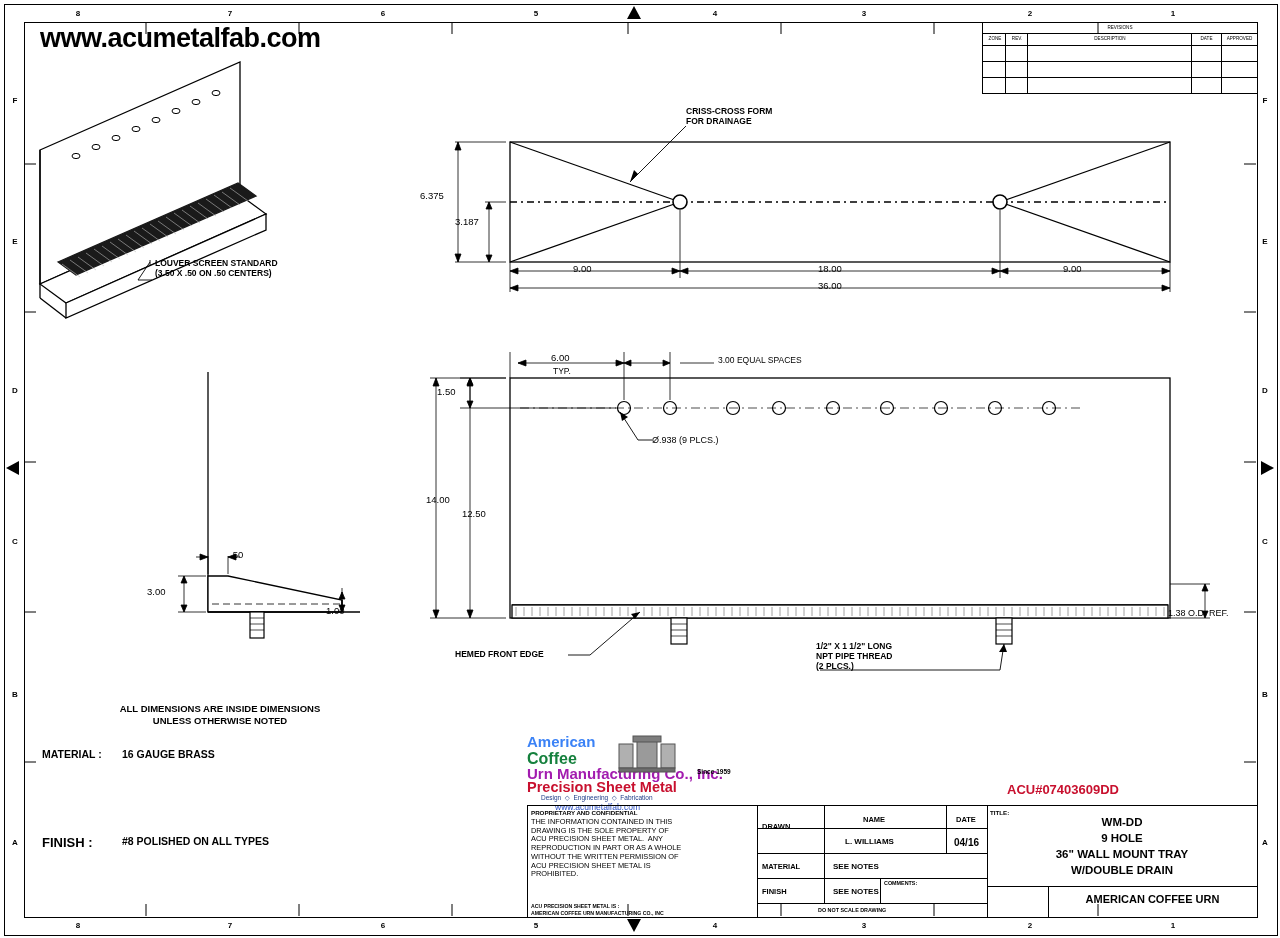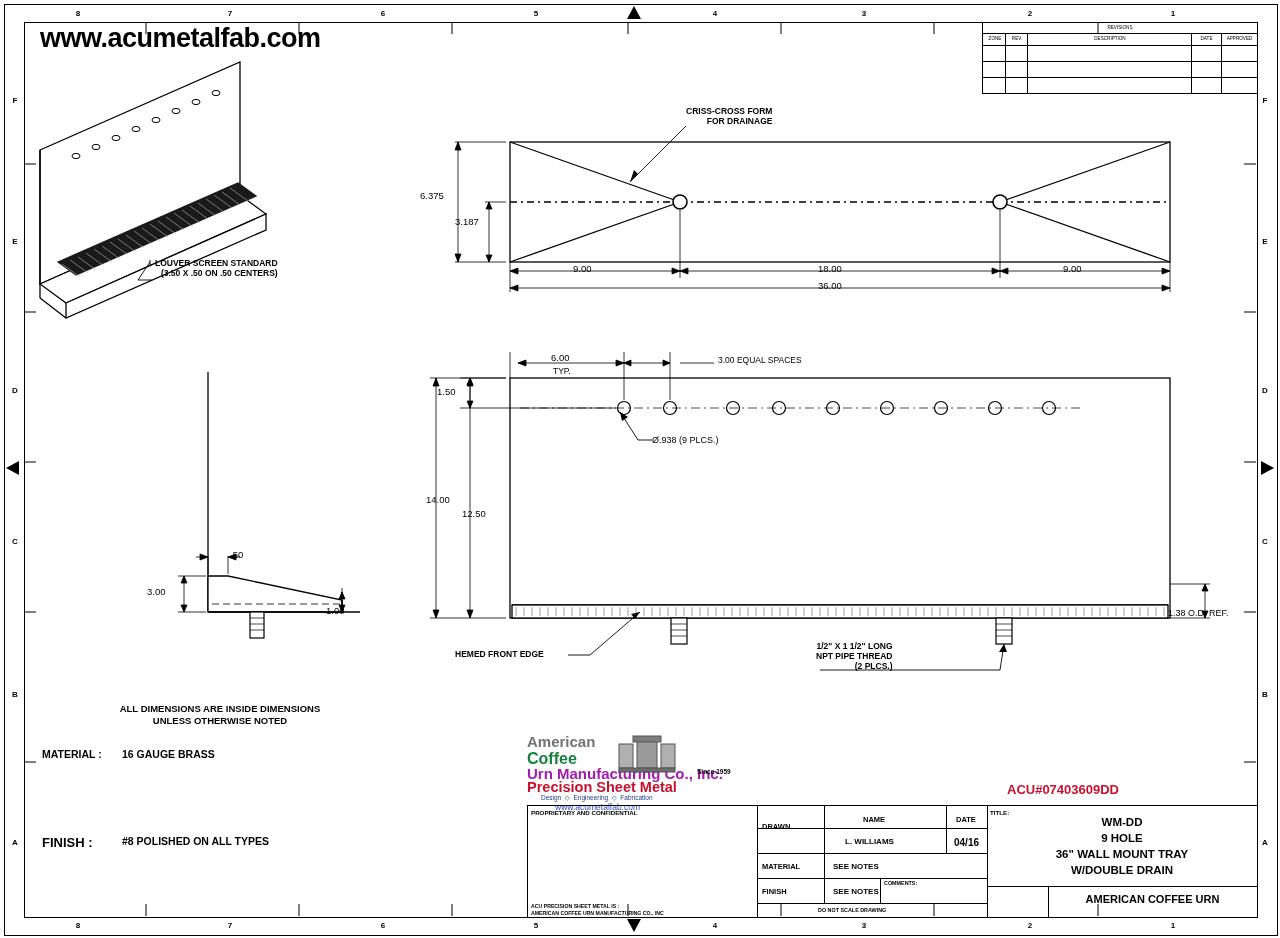--- a/index.html
+++ b/index.html
@@ -16,21 +16,21 @@
   .zoneLbl{position:absolute;font-size:8px;font-weight:bold;text-align:center;}
 
   
   .revBlock{position:absolute;border:1px solid #000;}
   .revBlock div{position:absolute;font-size:4.6px;}
   .cellLine{position:absolute;background:#000;}
   .tbt{position:absolute;white-space:pre;}
 
   svg{position:absolute;left:0;top:0;overflow:visible;}
   .dimtxt{position:absolute;font-size:9.5px;white-space:pre;}
-  .note{position:absolute;font-size:8.5px;white-space:pre;line-height:1.18;text-align:right;}
+  .note{position:absolute;font-size:8.5px;white-space:pre;line-height:1.18;}
 </style>
 </head>
 <body>
 
 <div id="sheet">
 
   <div class="frameOuter"></div>
   <div class="frameInner"></div>
 
   <div class="zoneLbl" style="left:70px;top:9px;width:16px;">8</div>
@@ -480,21 +480,21 @@
   <div class="dimtxt" style="left:326px;top:605px;">1.00</div>
 
   <div class="txt bold ctr" style="left:90px;top:703px;width:260px;font-size:9.5px;line-height:1.25;">ALL DIMENSIONS ARE INSIDE DIMENSIONS
 UNLESS OTHERWISE NOTED</div>
   <div class="txt bold" style="left:42px;top:749px;font-size:10.5px;">MATERIAL :</div>
   <div class="txt bold" style="left:122px;top:749px;font-size:10.5px;">16 GAUGE BRASS</div>
   <div class="txt bold" style="left:42px;top:836px;font-size:13px;">FINISH :</div>
   <div class="txt bold" style="left:122px;top:836px;font-size:10.5px;">#8 POLISHED ON ALL TYPES</div>
 
   <div class="abs" style="left:527px;top:734px;width:235px;height:72px;">
-    <div class="txt bold" style="left:0;top:0;font-size:15px;color:#737373;">American</div>
+    <div class="txt bold" style="left:0;top:0;font-size:15px;color:#3b82f6;">American</div>
     <div class="txt bold" style="left:0;top:16px;font-size:16px;color:#15803d;">Coffee</div>
     <div class="txt bold" style="left:0;top:32px;font-size:15px;color:#a21caf;">Urn Manufacturing Co., Inc.</div>
     <div class="txt bold" style="left:0;top:46px;font-size:14.5px;color:#c8102e;">Precision Sheet Metal</div>
     <div class="txt bold" style="left:170px;top:34px;font-size:6.5px;color:#000;">Since 1959</div>
     <div class="txt" style="left:14px;top:60px;font-size:6.5px;color:#1f3c88;">Design  ◇  Engineering  ◇  Fabrication</div>
     <div class="txt" style="left:28px;top:69px;font-size:8.5px;color:#2b4fc2;">www.acumetalfab.com</div>
 
     <svg width="60" height="42" style="left:92px;top:0;">
       <rect x="18" y="6" width="20" height="28" fill="#9a9a9a" stroke="#555"></rect>
       <rect x="14" y="2" width="28" height="6" fill="#7d7d7d" stroke="#555"></rect>
@@ -505,20 +505,27 @@
   </div>
 
   <div class="txt bold" style="left:1007px;top:783px;font-size:13px;color:#c8102e;">ACU#07403609DD</div>
 
   <div class="abs" style="left:527px;top:805px;width:729px;height:111px;border:1.5px solid #000;">
 
     <div class="cellLine" style="left:229px;top:0;width:1px;height:111px;"></div>
     <div class="cellLine" style="left:459px;top:0;width:1px;height:111px;"></div>
 
     <div class="tbt bold" style="left:3px;top:3px;font-size:6.2px;">PROPRIETARY AND CONFIDENTIAL</div>
+    <div class="tbt" style="left:3px;top:12px;font-size:7.4px;line-height:1.18;">THE INFORMATION CONTAINED IN THIS
+DRAWING IS THE SOLE PROPERTY OF
+ACU PRECISION SHEET METAL.  ANY
+REPRODUCTION IN PART OR AS A WHOLE
+WITHOUT THE WRITTEN PERMISSION OF
+ACU PRECISION SHEET METAL IS
+PROHIBITED.</div>
     <div class="tbt bold" style="left:3px;top:97px;font-size:5.2px;line-height:1.25;">ACU PRECISION SHEET METAL IS :
 AMERICAN COFFEE URN MANUFACTURING CO., INC</div>
 
     <div class="cellLine" style="left:229px;top:22px;width:230px;height:1px;"></div>
     <div class="cellLine" style="left:229px;top:47px;width:230px;height:1px;"></div>
     <div class="cellLine" style="left:229px;top:72px;width:230px;height:1px;"></div>
     <div class="cellLine" style="left:229px;top:97px;width:230px;height:1px;"></div>
     <div class="cellLine" style="left:296px;top:0;width:1px;height:97px;"></div>
     <div class="cellLine" style="left:418px;top:0;width:1px;height:47px;"></div>
     <div class="cellLine" style="left:352px;top:72px;width:1px;height:25px;"></div>

